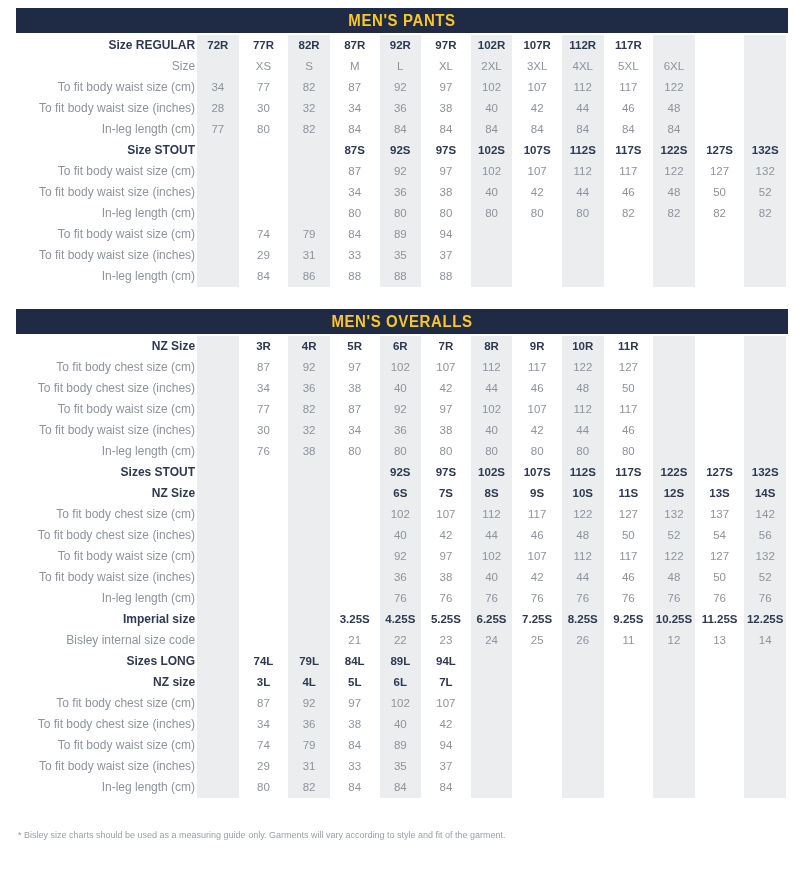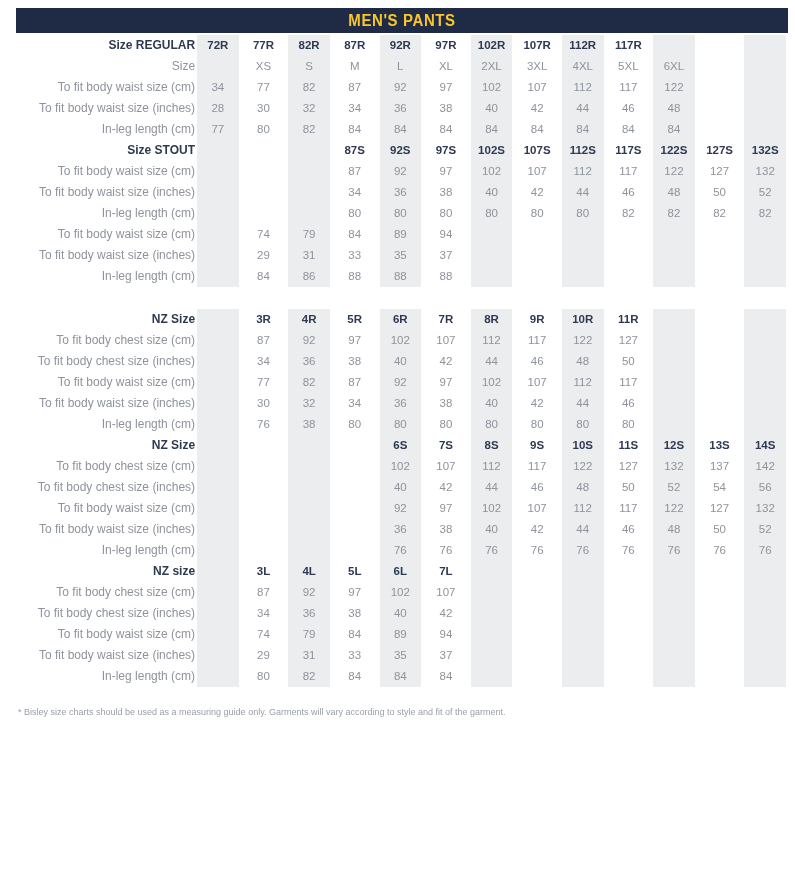--- a/index.html
+++ b/index.html
@@ -50,21 +50,21 @@
     overflow: hidden;
   }
   td.label { text-align: right; padding-left: 3px; font-size: 12px; }
   td.cell  { text-align: center; }
   td.bold  { font-weight: 700; color: var(--textDark); }
   td.shade {
     background: var(--stripe);
     box-shadow: inset 2px 0 0 #fff, inset -2px 0 0 #fff;
   }
   .footnote {
-    margin-top: 20px;
+    margin-top: 32px;
     padding-left: 2px;
     font-size: 9px;
     color: var(--footGray);
   }
 </style>
 </head>
 <body>
 
 <div class="page">
 
@@ -280,20 +280,23 @@
             <td class="cell"></td>
             <td class="cell shade"></td>
             <td class="cell"></td>
             <td class="cell shade"></td>
           </tr>
         </tbody>
     </table>
   </section>
 
   <section class="section">
+    <div class="title-bar">
+      <span class="title">MEN'S OVERALLS</span>
+    </div>
     <table class="size-table">
       <colgroup>
         <col class="label-col">
         <col class="data-col">
           <col class="data-col">
           <col class="data-col">
           <col class="data-col">
         <col class="data-col">
           <col class="data-col">
           <col class="data-col">
@@ -395,20 +398,36 @@
             <td class="cell">80</td>
             <td class="cell shade">80</td>
             <td class="cell">80</td>
             <td class="cell shade">80</td>
             <td class="cell">80</td>
             <td class="cell shade"></td>
             <td class="cell"></td>
             <td class="cell shade"></td>
           </tr>
           <tr>
+            <td class="label bold">Sizes STOUT</td>
+            <td class="cell shade bold"></td>
+            <td class="cell bold"></td>
+            <td class="cell shade bold"></td>
+            <td class="cell bold"></td>
+            <td class="cell shade bold">92S</td>
+            <td class="cell bold">97S</td>
+            <td class="cell shade bold">102S</td>
+            <td class="cell bold">107S</td>
+            <td class="cell shade bold">112S</td>
+            <td class="cell bold">117S</td>
+            <td class="cell shade bold">122S</td>
+            <td class="cell bold">127S</td>
+            <td class="cell shade bold">132S</td>
+          </tr>
+          <tr>
             <td class="label bold">NZ Size</td>
             <td class="cell shade bold"></td>
             <td class="cell bold"></td>
             <td class="cell shade bold"></td>
             <td class="cell bold"></td>
             <td class="cell shade bold">6S</td>
             <td class="cell bold">7S</td>
             <td class="cell shade bold">8S</td>
             <td class="cell bold">9S</td>
             <td class="cell shade bold">10S</td>
@@ -491,20 +510,68 @@
             <td class="cell">76</td>
             <td class="cell shade">76</td>
             <td class="cell">76</td>
             <td class="cell shade">76</td>
             <td class="cell">76</td>
             <td class="cell shade">76</td>
             <td class="cell">76</td>
             <td class="cell shade">76</td>
           </tr>
           <tr>
+            <td class="label bold">Imperial size</td>
+            <td class="cell shade bold"></td>
+            <td class="cell bold"></td>
+            <td class="cell shade bold"></td>
+            <td class="cell bold">3.25S</td>
+            <td class="cell shade bold">4.25S</td>
+            <td class="cell bold">5.25S</td>
+            <td class="cell shade bold">6.25S</td>
+            <td class="cell bold">7.25S</td>
+            <td class="cell shade bold">8.25S</td>
+            <td class="cell bold">9.25S</td>
+            <td class="cell shade bold">10.25S</td>
+            <td class="cell bold">11.25S</td>
+            <td class="cell shade bold">12.25S</td>
+          </tr>
+          <tr>
+            <td class="label">Bisley internal size code</td>
+            <td class="cell shade"></td>
+            <td class="cell"></td>
+            <td class="cell shade"></td>
+            <td class="cell">21</td>
+            <td class="cell shade">22</td>
+            <td class="cell">23</td>
+            <td class="cell shade">24</td>
+            <td class="cell">25</td>
+            <td class="cell shade">26</td>
+            <td class="cell">11</td>
+            <td class="cell shade">12</td>
+            <td class="cell">13</td>
+            <td class="cell shade">14</td>
+          </tr>
+          <tr>
+            <td class="label bold">Sizes LONG</td>
+            <td class="cell shade bold"></td>
+            <td class="cell bold">74L</td>
+            <td class="cell shade bold">79L</td>
+            <td class="cell bold">84L</td>
+            <td class="cell shade bold">89L</td>
+            <td class="cell bold">94L</td>
+            <td class="cell shade bold"></td>
+            <td class="cell bold"></td>
+            <td class="cell shade bold"></td>
+            <td class="cell bold"></td>
+            <td class="cell shade bold"></td>
+            <td class="cell bold"></td>
+            <td class="cell shade bold"></td>
+          </tr>
+          <tr>
             <td class="label bold">NZ size</td>
             <td class="cell shade bold"></td>
             <td class="cell bold">3L</td>
             <td class="cell shade bold">4L</td>
             <td class="cell bold">5L</td>
             <td class="cell shade bold">6L</td>
             <td class="cell bold">7L</td>
             <td class="cell shade bold"></td>
             <td class="cell bold"></td>
             <td class="cell shade bold"></td>

